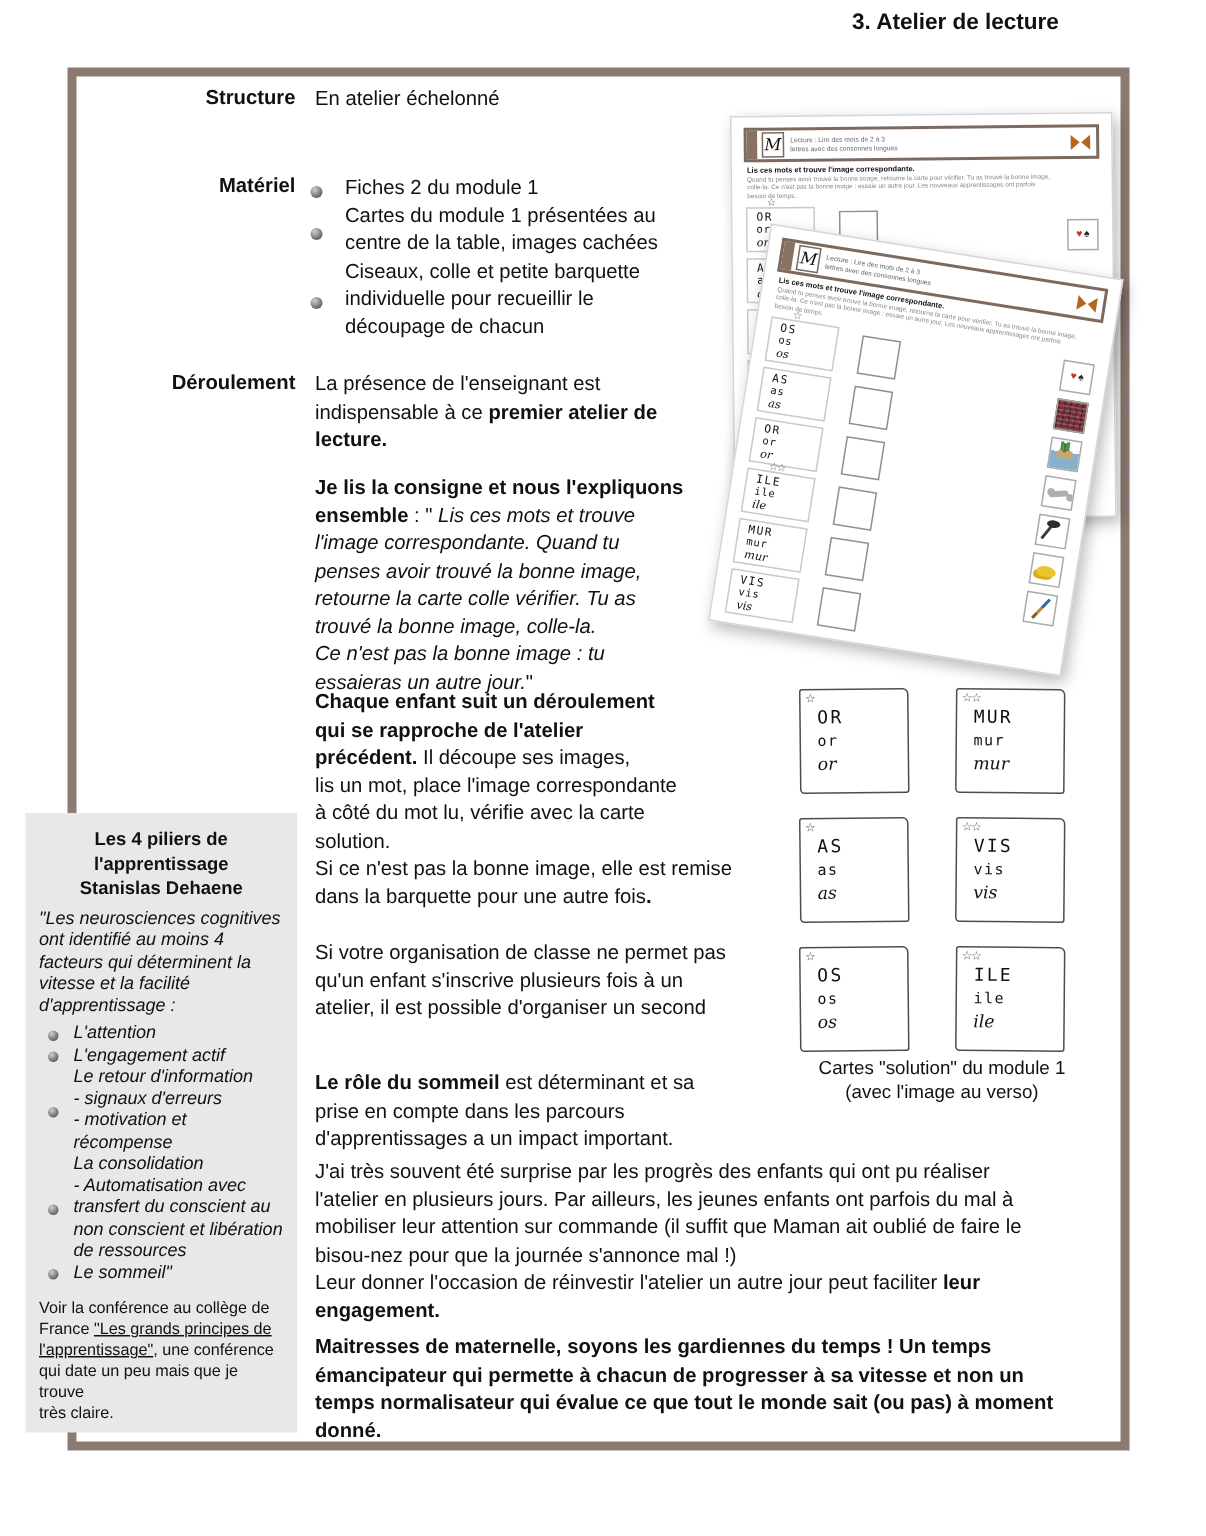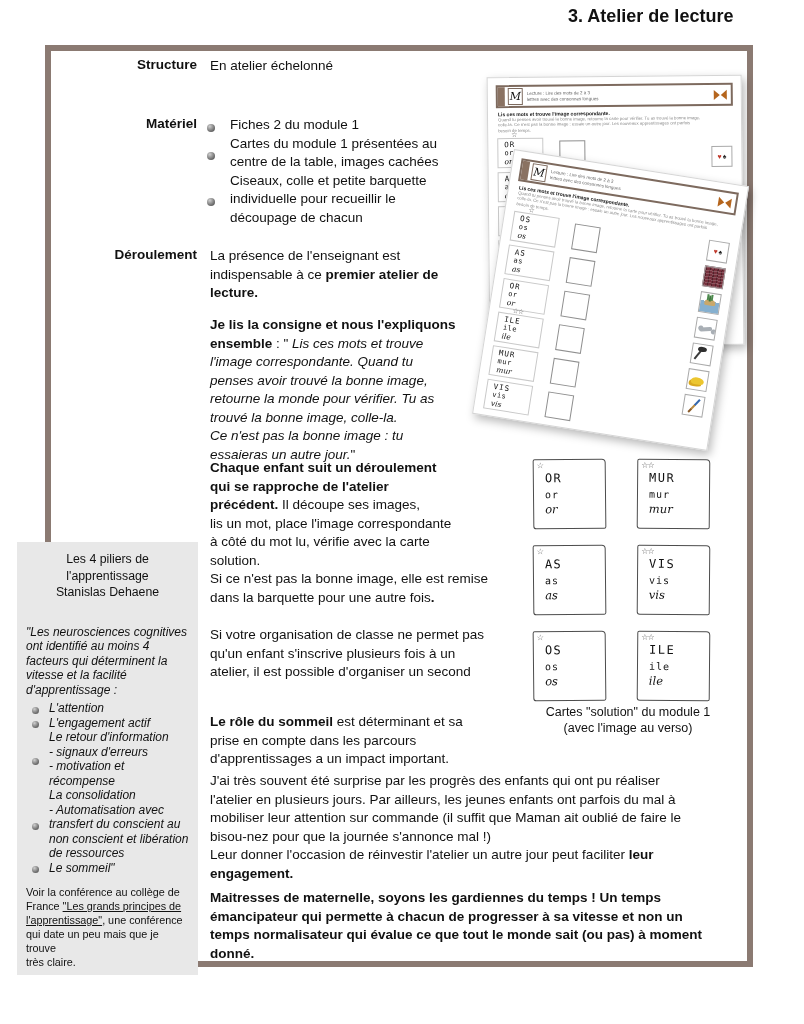--- a/index.html
+++ b/index.html
@@ -1,38 +1,38 @@
 <!DOCTYPE html>
 <html style="--border: #8b7a72; --sidebar: #e8e8e8;"><head>
 <meta charset="utf-8">
 <style>
   :root{
     --border:#8b7a72; --sidebar:#e8e8e8; --ink:#111; --gray:#777;
   }
   *{box-sizing:border-box;margin:0;padding:0}
   html,body{width:804px;height:1024px;background:#fff;font-family:"Liberation Sans",sans-serif;color:var(--ink)}
   .page{position:relative;width:804px;height:1024px;overflow:hidden}
-  .title{position:absolute;left:568px;top:6px;font-size:18px;font-weight:bold}
+  .title{position:absolute;left:568px;top:6px;font-size:15px;font-weight:bold}
   .main-box{position:absolute;left:45px;top:45px;width:708px;height:922px;border:6px solid var(--border);background:#fff}
   .flabel{position:absolute;width:140px;text-align:right;font-weight:bold;font-size:13.5px}
   .ftext{position:absolute;font-size:13.5px;line-height:18.5px}
   .para{position:absolute;font-size:13.5px;line-height:18.5px}
   .tl{white-space:pre}
   .b{font-weight:bold}
   .i{font-style:italic}
   .u{text-decoration:underline}
   
   .mrow{display:flex;align-items:center;margin-bottom:0}
   .dot{flex:0 0 auto;width:8px;height:8px;border-radius:50%;margin:6px 15px 0 0;
        background:radial-gradient(circle at 35% 30%,#cfcfcf,#6e6e6e 65%,#454545)}
   .dot.sm{width:7px;height:7px;margin:4px 10px 0 6px}
   
   .sidebar{position:absolute;left:17px;top:542px;width:181px;min-height:396px;background:var(--sidebar);
            padding:9px 9px 6px 9px;z-index:6;font-size:12px}
-  .sb-title{font-weight:normal;text-align:center;line-height:16.5px;font-size:12.3px;margin-bottom:24px}
+  .sb-title{font-weight:bold;text-align:center;line-height:16.5px;font-size:12.3px;margin-bottom:4px}
   .sb-quote{font-style:italic;line-height:14.5px;margin-bottom:4px}
   .sb-bullets{font-style:italic;line-height:14.5px;margin-bottom:10px}
   .sb-footer{font-size:10.8px;line-height:14px}
   .sb-footer .tl,.sb-quote .tl,.sb-bullets .tl,.sb-title .tl{white-space:pre-wrap}
   
   .cards{position:absolute;left:533px;top:459px;display:grid;grid-template-columns:73px 73px;column-gap:31px;row-gap:16px;z-index:3}
   .card{position:relative;width:73px;height:70px;border:1.4px solid #4d4d4d;border-radius:2px 4px 2px 3px;background:#fff;padding:8px 0 0 11px}
   .card:nth-child(odd){transform:rotate(-.6deg)}
   .card:nth-child(even){transform:rotate(.5deg)}
   .c-stars{position:absolute;top:1px;left:3px;font-size:8px;letter-spacing:-1px;color:#555}
@@ -121,21 +121,21 @@
   <div class="para" style="left:210px;top:247px">
       <div class="tl"><span>La présence de l'enseignant est</span></div>
       <div class="tl"><span>indispensable à ce </span><span class="b">premier atelier de</span></div>
       <div class="tl"><span class="b">lecture.</span></div>
     </div>
   <div class="para" style="left:210px;top:316px">
       <div class="tl"><span class="b">Je lis la consigne et nous l'expliquons</span></div>
       <div class="tl"><span class="b">ensemble</span><span> : " </span><span class="i">Lis ces mots et trouve</span></div>
       <div class="tl"><span class="i">l'image correspondante. Quand tu</span></div>
       <div class="tl"><span class="i">penses avoir trouvé la bonne image,</span></div>
-      <div class="tl"><span class="i">retourne la monde pour vérifier. Tu as</span></div>
+      <div class="tl"><span class="i">retourne la carte colle vérifier. Tu as</span></div>
       <div class="tl"><span class="i">trouvé la bonne image, colle-la.</span></div>
       <div class="tl"><span class="i">Ce n'est pas la bonne image : tu</span></div>
       <div class="tl"><span class="i">essaieras un autre jour.</span><span>"</span></div>
     </div>
   <div class="para" style="left:210px;top:459px">
       <div class="tl"><span class="b">Chaque enfant suit un déroulement</span></div>
       <div class="tl"><span class="b">qui se rapproche de l'atelier</span></div>
       <div class="tl"><span class="b">précédent.</span><span> Il découpe ses images,</span></div>
       <div class="tl"><span>lis un mot, place l'image correspondante</span></div>
       <div class="tl"><span>à côté du mot lu, vérifie avec la carte</span></div>

